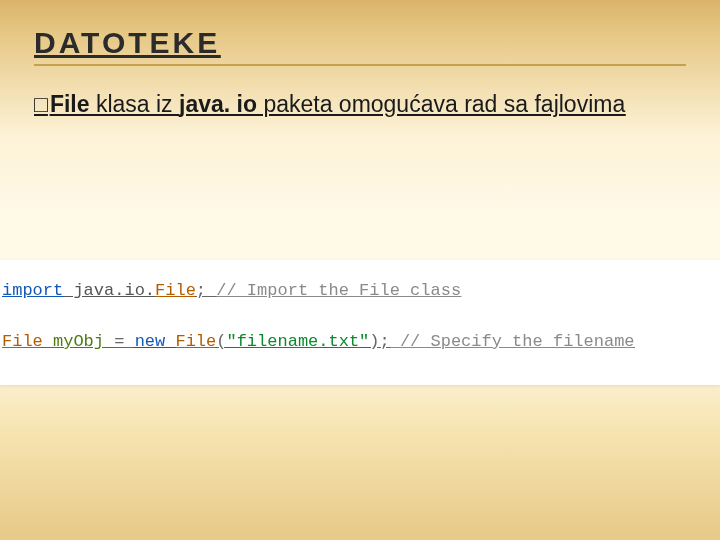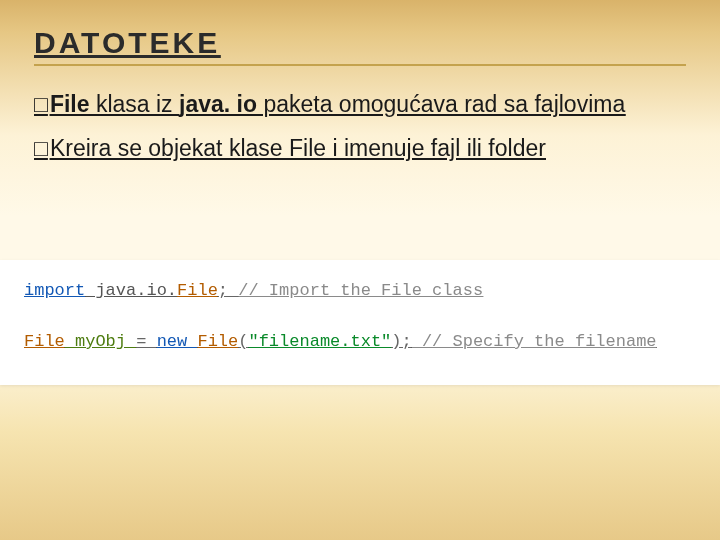--- a/index.html
+++ b/index.html
@@ -48,21 +48,21 @@
     margin-right: 2px;
     vertical-align: baseline;
   }
   .bold { font-weight: 700; }
   .code-area {
     position: absolute;
     left: 0;
     top: 260px;
     width: 720px;
     background: #ffffff;
-    padding: 18px 10px 30px 24px;
+    padding: 18px 10px 30px 2px;
     font-family: Consolas, "Courier New", monospace;
     font-size: 17px;
     line-height: 1.5;
     color: #333;
     box-shadow: 0 1px 3px rgba(0,0,0,0.08);
   }
   .kw   { color: #1258b5; }     
   .cls  { color: #b35c00; }     
   .pkg  { color: #555; }
   .var  { color: #4d7c0f; }
@@ -76,23 +76,20 @@
 
 <div class="slide">
   <div class="title-wrap">
     <div class="title">DATOTEKE</div>
   </div>
 
   <div class="bullets">
     <div class="bullet">
       <span class="sq">□</span><span class="bold">File</span><span> klasa iz </span><span class="bold">java. io</span><span> paketa omogućava rad sa fajlovima</span>
     </div>
-    <div class="bullet">
-      <span class="sq">□</span><span>Kreira se objekat klase File i imenuje fajl ili folder</span>
-    </div>
   </div>
 </div>
 
 <div class="code-area">
   <div>
     <span class="kw">import</span><span class="pkg"> java.io.</span><span class="cls">File</span><span class="op">; </span><span class="cmt">  // Import the File class</span>
   </div>
   <div class="spacer-line"></div>
   <div>
     <span class="cls">File</span><span class="var"> myObj </span><span class="op">= </span><span class="kw">new </span><span class="cls">File</span><span class="op">(</span><span class="str">"filename.txt"</span><span class="op">);</span><span class="cmt"> // Specify the filename</span>

